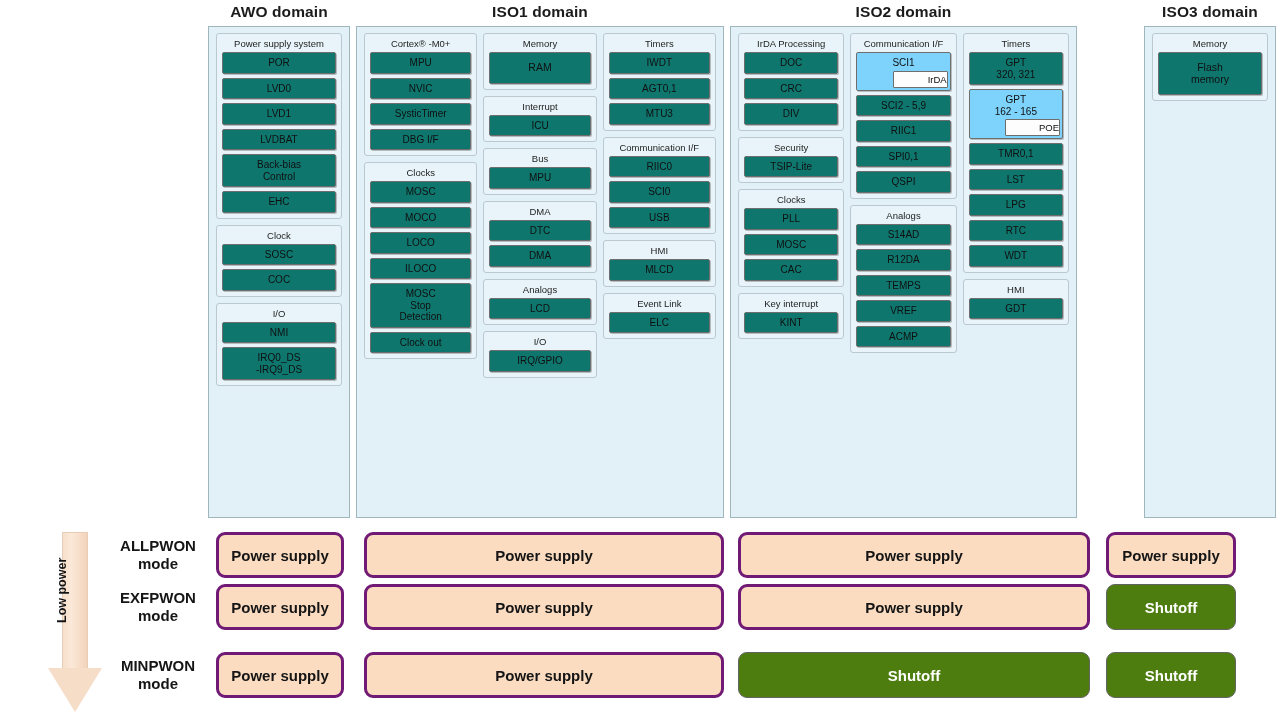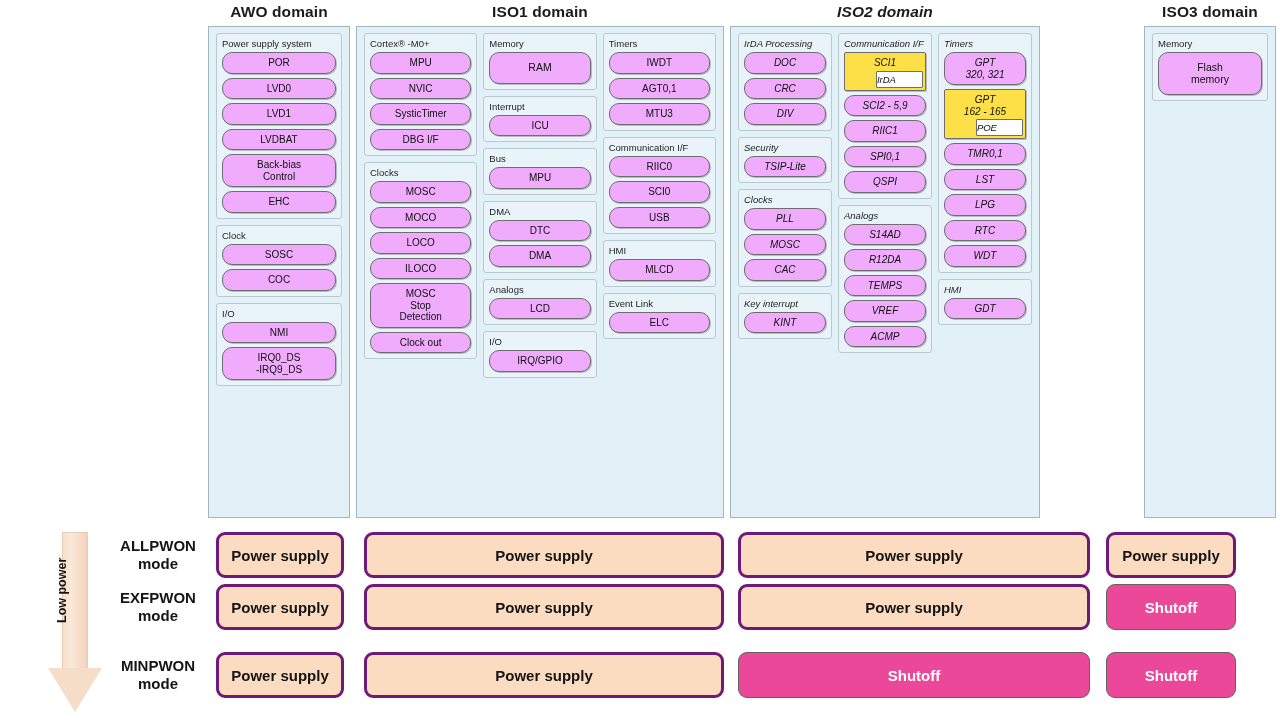--- a/index.html
+++ b/index.html
@@ -42,69 +42,69 @@
 
   
   .group {
     border: 1px solid #b9c9cf;
     background: #e8f4f9;
     border-radius: 3px;
     padding: 3px 5px 5px 5px;
     display: flex; flex-direction: column;
   }
   .group-title {
-    text-align: left;
+    text-align: center;
     font-size: 9.5px;
     color: #1d1d1d;
     line-height: 11px;
     padding: 1px 0 3px 0;
     white-space: normal;
   }
   .cells { display: flex; flex-direction: column; gap: 4px; }
 
   
   .cell {
-    background: #f0abfc;
+    background: #0f766e;
     border: 1.2px solid #6e6e6e;
-    border-radius: 10px;
+    border-radius: 2px;
     box-shadow: 1px 1px 0 rgba(120,120,120,.45);
     text-align: center;
     font-size: 10px;
     color: #0f0f0f;
     line-height: 11.5px;
     padding: 4px 2px;
     min-height: 20px;
     display: flex; align-items: center; justify-content: center;
     white-space: pre-line;
   }
   .cell.big { font-size: 10.5px; padding: 9px 2px; }
 
   
   .cell-nest {
     position: relative;
-    background: #fde047;
+    background: #7dd3fc;
     border: 1.2px solid #6e6e6e;
     border-radius: 2px;
     box-shadow: 1px 1px 0 rgba(120,120,120,.45);
     padding: 4px 2px 2px 2px;
     display: flex; flex-direction: column; align-items: center;
   }
   .cell-nest .nest-main {
     font-size: 10px; color: #0f0f0f; line-height: 11.5px;
     text-align: center; white-space: pre-line; padding-bottom: 2px;
   }
   .nest-row { width: 100%; display: flex; justify-content: flex-end; }
   .nest-sub {
     background: #fdfdfd;
     border: 1.2px solid #6e6e6e;
     border-radius: 1px;
     font-size: 9.5px; color: #0f0f0f;
     line-height: 11px;
     padding: 2px 0;
-    text-align: left;
+    text-align: right;
     width: 62%;
   }
 
   
   .power {
     position: absolute; left: 0; top: 520px; width: 1280px; height: 201px;
   }
   .arrow-wrap {
     position: absolute; left: 48px; top: 12px; width: 54px; height: 180px;
   }
@@ -140,21 +140,21 @@
   }
   .pcell {
     position: absolute;
     height: 46px;
     border-radius: 9px;
     display: flex; align-items: center; justify-content: center;
     font-size: 15px; font-weight: bold;
     white-space: nowrap;
   }
   .pcell.on  { background: #fbdcc0; color: #151515; border: 3px solid #701a75; }
-  .pcell.off { background: #ec4899; color: #ffffff; border: 1px solid #636363; }
+  .pcell.off { background: #4d7c0f; color: #ffffff; border: 1px solid #636363; }
 </style>
 </head>
 <body>
 
 <div id="root">
 
   <div class="domains" id="domains">
       <div class="domain" style="left: 208px; width: 142px;">
         <div class="domain-title">AWO domain</div>
         <div class="domain-panel">
@@ -280,21 +280,21 @@
             </div>
             <div class="group">
               <div class="group-title">Event Link</div>
               <div class="cells">
                 <div class="cell">ELC</div>
               </div>
             </div>
           </div>
         </div>
       </div>
-      <div class="domain" style="left: 730px; width: 310px; font-style: italic;">
+      <div class="domain" style="left: 730px; width: 347px;">
         <div class="domain-title">ISO2 domain</div>
         <div class="domain-panel">
           <div class="col">
             <div class="group">
               <div class="group-title">IrDA Processing</div>
               <div class="cells">
                 <div class="cell">DOC</div>
                 <div class="cell">CRC</div>
                 <div class="cell">DIV</div>
               </div>

